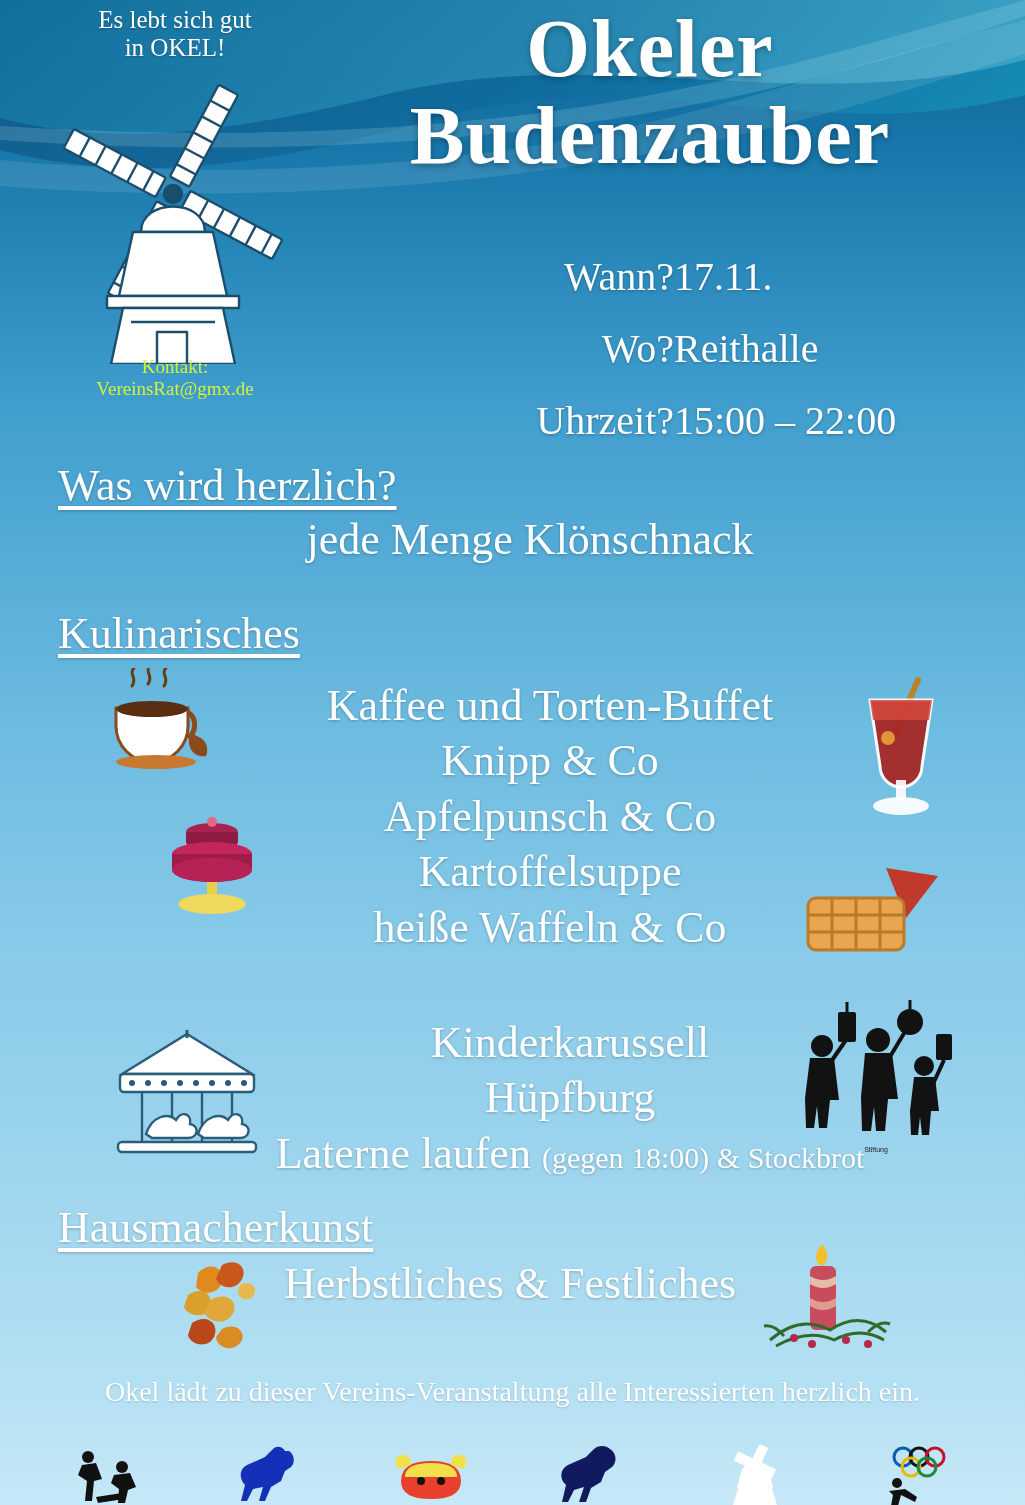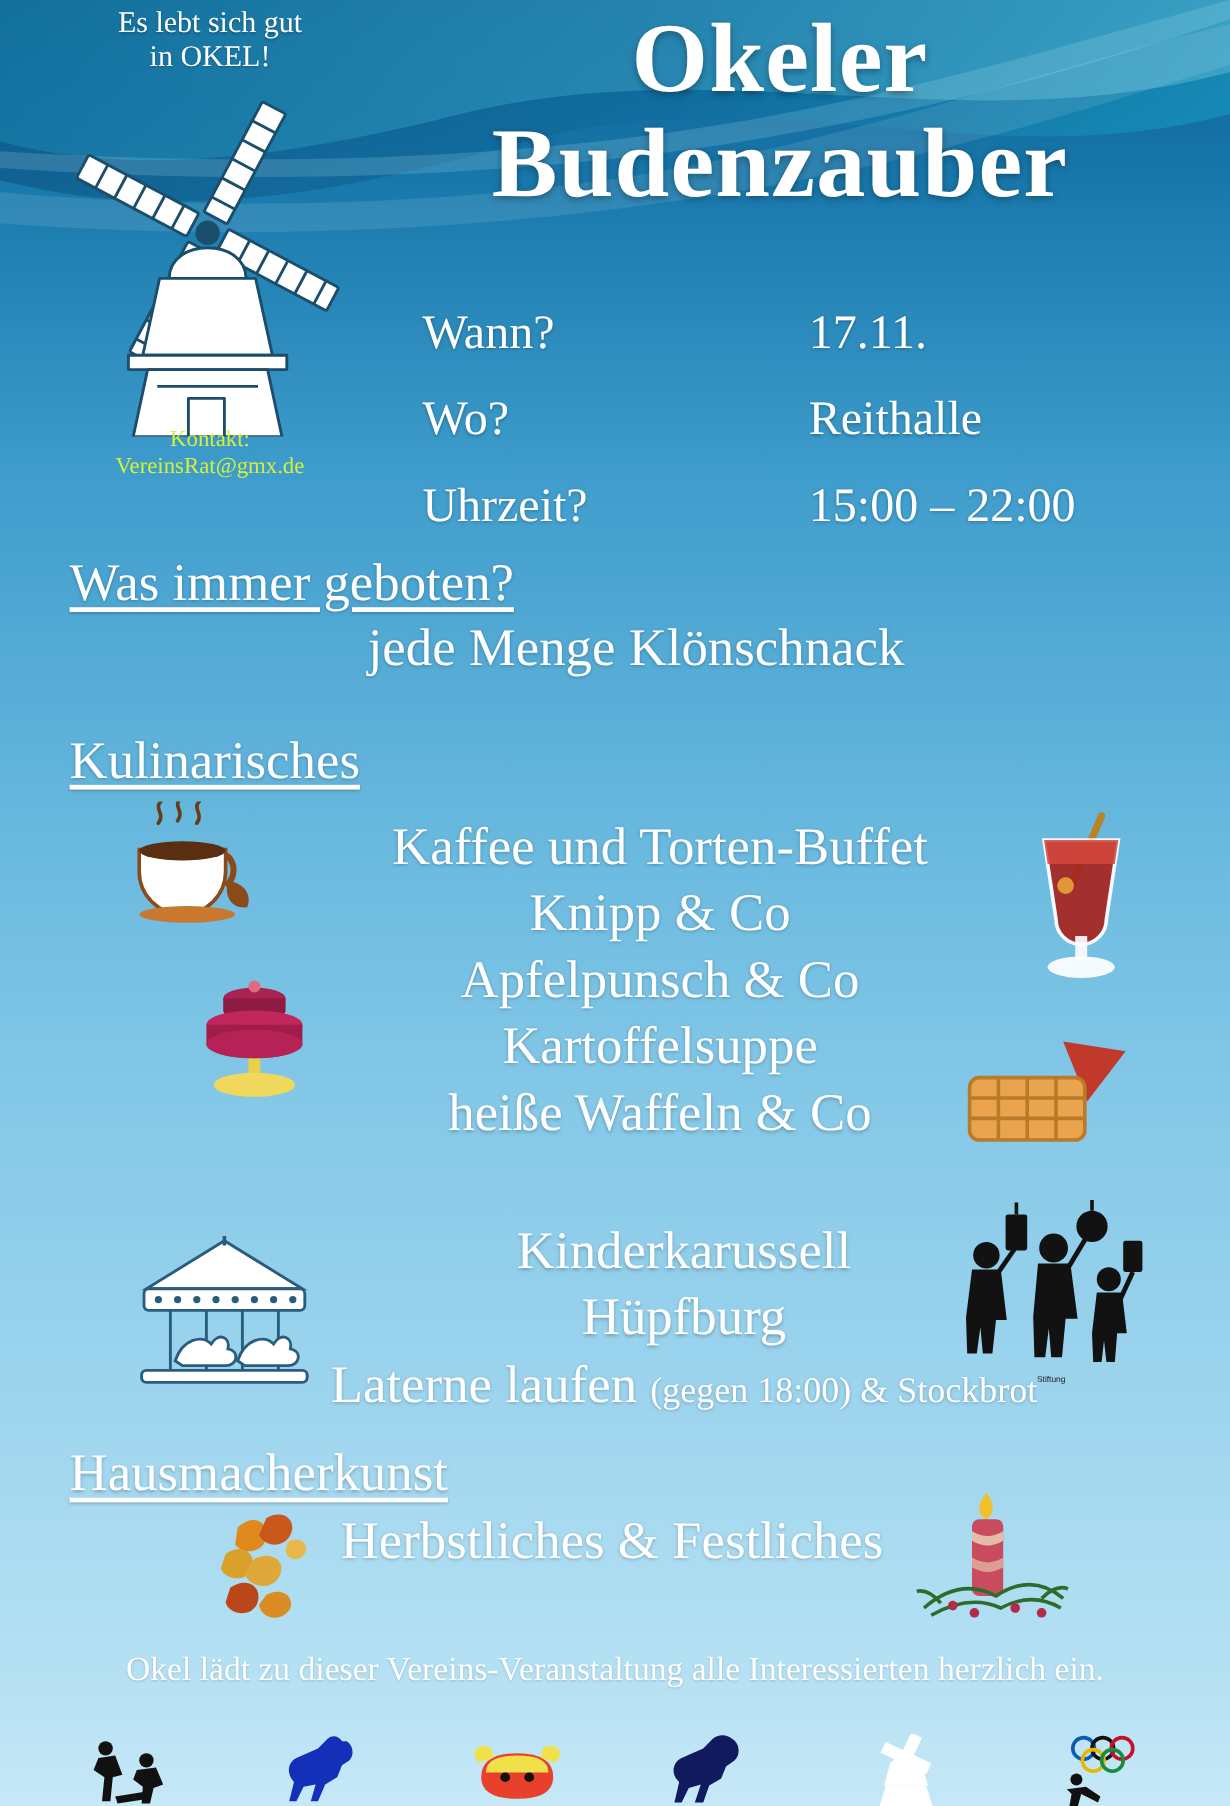--- a/index.html
+++ b/index.html
@@ -82,20 +82,21 @@
     line-height: 1.12;
     text-shadow: 0 2px 6px rgba(0,0,0,.35);
   }
 
   
   .facts {
     position: absolute;
     top: 238px;
     left: 352px;
     width: 620px;
+    text-align: right;
   }
   .fact-row {
     display: flex;
     align-items: baseline;
     margin-bottom: 6px;
   }
   .fact-q {
     width: 322px;
     font-size: 40px;
     line-height: 1.35;
@@ -283,21 +284,21 @@
     <div class="fact-row">
       <div class="fact-q">Wo?</div>
       <div class="fact-a">Reithalle</div>
     </div>
     <div class="fact-row">
       <div class="fact-q">Uhrzeit?</div>
       <div class="fact-a">15:00 – 22:00</div>
     </div>
   </div>
 
-  <div id="sec-offer-head" class="section-head">Was immer geboten?</div>
+  <div id="sec-offer-head" class="section-head">Was wird herzlich?</div>
   <div id="sec-offer-lines" class="section-lines">
     <div>jede Menge Klönschnack</div>
   </div>
 
   <div id="sec-kuli-head" class="section-head">Kulinarisches</div>
   <div id="sec-kuli-lines" class="section-lines">
     <div>Kaffee und Torten-Buffet</div>
     <div>Knipp &amp; Co</div>
     <div>Apfelpunsch &amp; Co</div>
     <div>Kartoffelsuppe</div>

